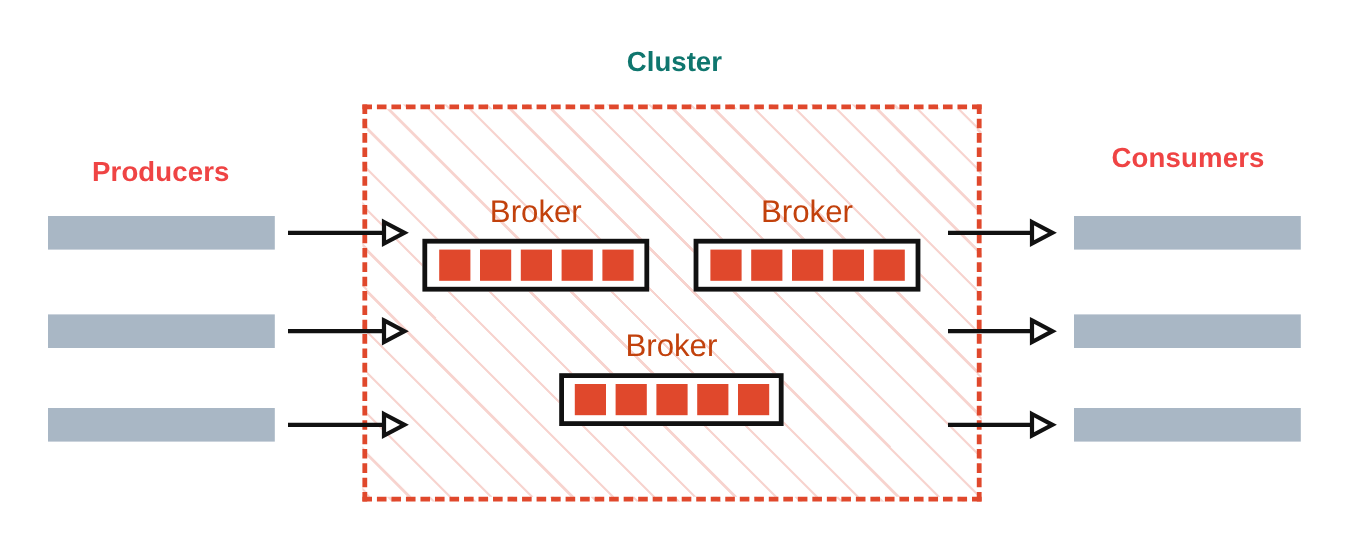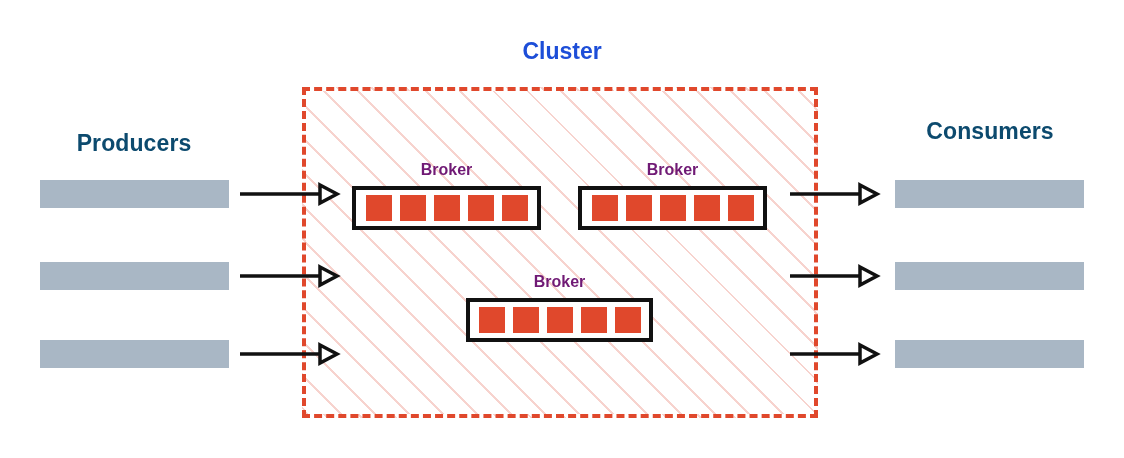--- a/index.html
+++ b/index.html
@@ -16,36 +16,36 @@
     height: 458px;
     background: #ffffff;
     overflow: hidden;
   }
   .abs { position: absolute; }
 
   
   .side-title {
     font-size: 23px;
     font-weight: 600;
-    color: #0c4a6e;
+    color: #ef4444;
     letter-spacing: 0.1px;
     text-align: center;
     white-space: nowrap;
   }
   #producers-title { left: 34px;  top: 130px; width: 200px; }
   #consumers-title { left: 890px; top: 118px; width: 200px; }
 
   
   #cluster-title {
     left: 462px;
     top: 38px;
     width: 200px;
     font-size: 23px;
     font-weight: 600;
-    color: #1d4ed8;
+    color: #0f766e;
     text-align: center;
     white-space: nowrap;
   }
 
   
   .node-bar {
     width: 189px;
     height: 28px;
     background: #a9b7c5;
   }
@@ -69,23 +69,23 @@
       rgba(236, 150, 138, 0.42) 0px,
       rgba(236, 150, 138, 0.42) 2px,
       rgba(255, 255, 255, 0) 2px,
       rgba(255, 255, 255, 0) 24px
     );
   }
 
   
   .broker-unit { position: absolute; }
   .broker-label {
-    font-size: 16px;
-    font-weight: 700;
-    color: #701a75;
+    font-size: 26px;
+    font-weight: 400;
+    color: #c2410c;
     text-align: center;
     white-space: nowrap;
     margin-bottom: 7px;
   }
   .broker-box {
     box-sizing: border-box;
     border: 4px solid #111111;
     background: #ffffff;
     height: 44px;
     display: flex;

